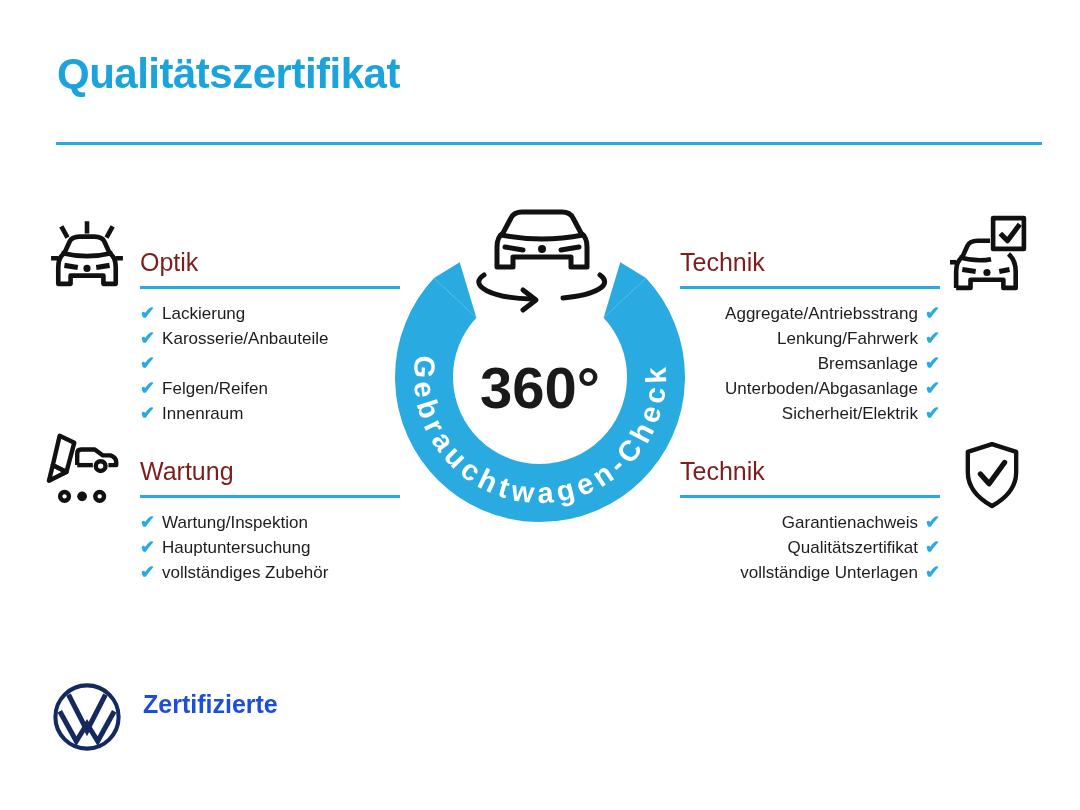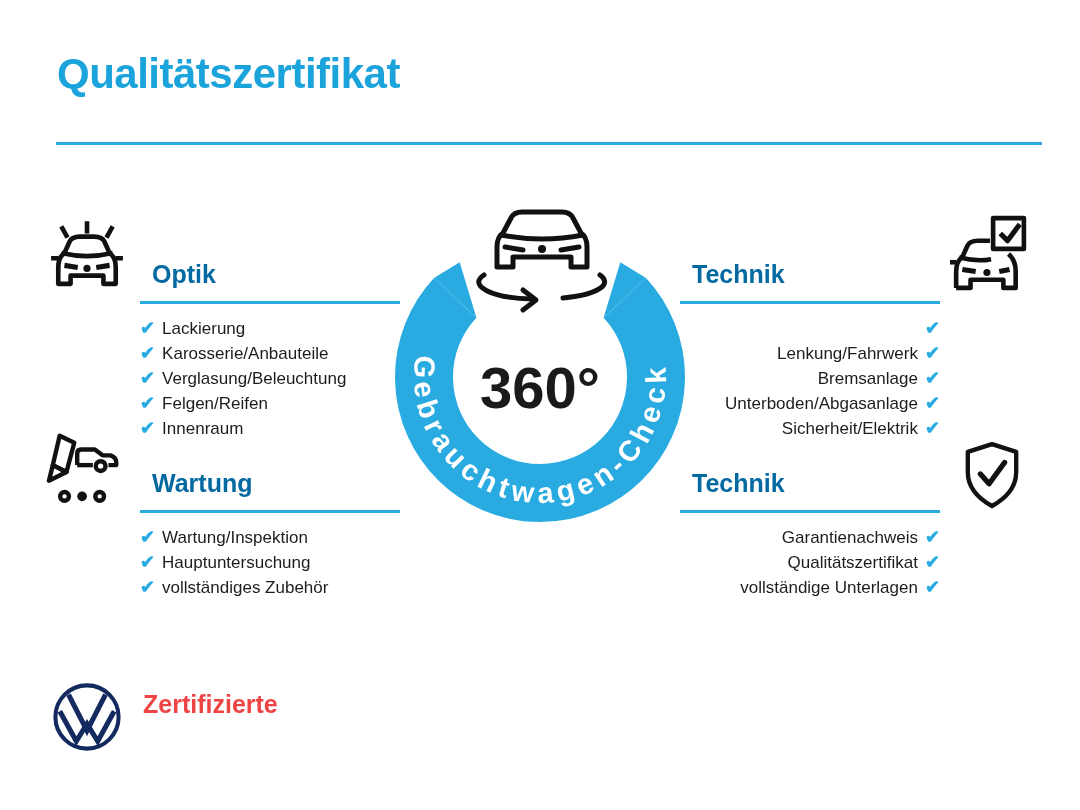--- a/index.html
+++ b/index.html
@@ -10,37 +10,37 @@
   .title{
     position:absolute;left:57px;top:50px;font-size:42px;font-weight:bold;
     color:#1ba3dc;letter-spacing:-0.5px;margin:0;
   }
   .rule{position:absolute;left:56px;top:142px;width:986px;height:3px;background:#29abe2;}
   .quad{position:absolute;width:260px;}
   .quad-tl{left:140px;top:247px;}
   .quad-tr{left:680px;top:247px;}
   .quad-bl{left:140px;top:456px;}
   .quad-br{left:680px;top:456px;}
-  .quad h2{margin:12px;font-size:25px;font-weight:bold;line-height:30px;color:#0369a1;}
+  .quad h2{margin:0;font-size:25px;font-weight:normal;line-height:30px;color:#7f1d1d;}
   .quad .underline{height:3px;background:#29abe2;margin-top:9px;}
   ul.quad-list{list-style:none;margin:12px 0 0 0;padding:0;}
   .check-item{display:flex;align-items:center;height:25px;font-size:17px;gap:7px;white-space:nowrap;}
   .check{color:#29abe2;font-size:18px;font-weight:bold;line-height:1;transform:translateY(-1px);}
   .quad.right{}
   .quad.right .check-item{flex-direction:row-reverse;}
   .icon-abs{position:absolute;}
   #icon-optik{left:48px;top:212px;}
   #icon-technik{left:950px;top:214px;}
   #icon-wartung{left:46px;top:430px;}
   #icon-garantie{left:962px;top:440px;}
   #center-badge{position:absolute;left:385px;top:205px;}
   #vw-logo{position:absolute;left:52px;top:682px;}
   .footer-text{
     position:absolute;left:143px;top:689px;font-size:25px;font-weight:bold;
-    color:#ef4444;line-height:31px;
+    color:#1d4ed8;line-height:31px;
   }
   svg{display:block;}
 </style>
 </head>
 <body>
 
 <div class="canvas">
 
   <h1 class="title">Qualitätszertifikat</h1>
   <div class="rule"></div>
@@ -101,21 +101,20 @@
           <span>Lackierung</span>
         </li>
 
         <li class="check-item">
           <span class="check">✔</span>
           <span>Karosserie/Anbauteile</span>
         </li>
 
         <li class="check-item">
           <span class="check">✔</span>
-          <span>Verglasung/Beleuchtung</span>
         </li>
 
         <li class="check-item">
           <span class="check">✔</span>
           <span>Felgen/Reifen</span>
         </li>
 
         <li class="check-item">
           <span class="check">✔</span>
           <span>Innenraum</span>
@@ -123,20 +122,21 @@
       </ul>
   </section>
 
   <section class="quad quad-tr right">
     <h2>Technik</h2>
     <div class="underline"></div>
     <ul class="quad-list">
 
         <li class="check-item">
           <span class="check">✔</span>
+          <span>Aggregate/Antriebsstrang</span>
         </li>
 
         <li class="check-item">
           <span class="check">✔</span>
           <span>Lenkung/Fahrwerk</span>
         </li>
 
         <li class="check-item">
           <span class="check">✔</span>
           <span>Bremsanlage</span>

